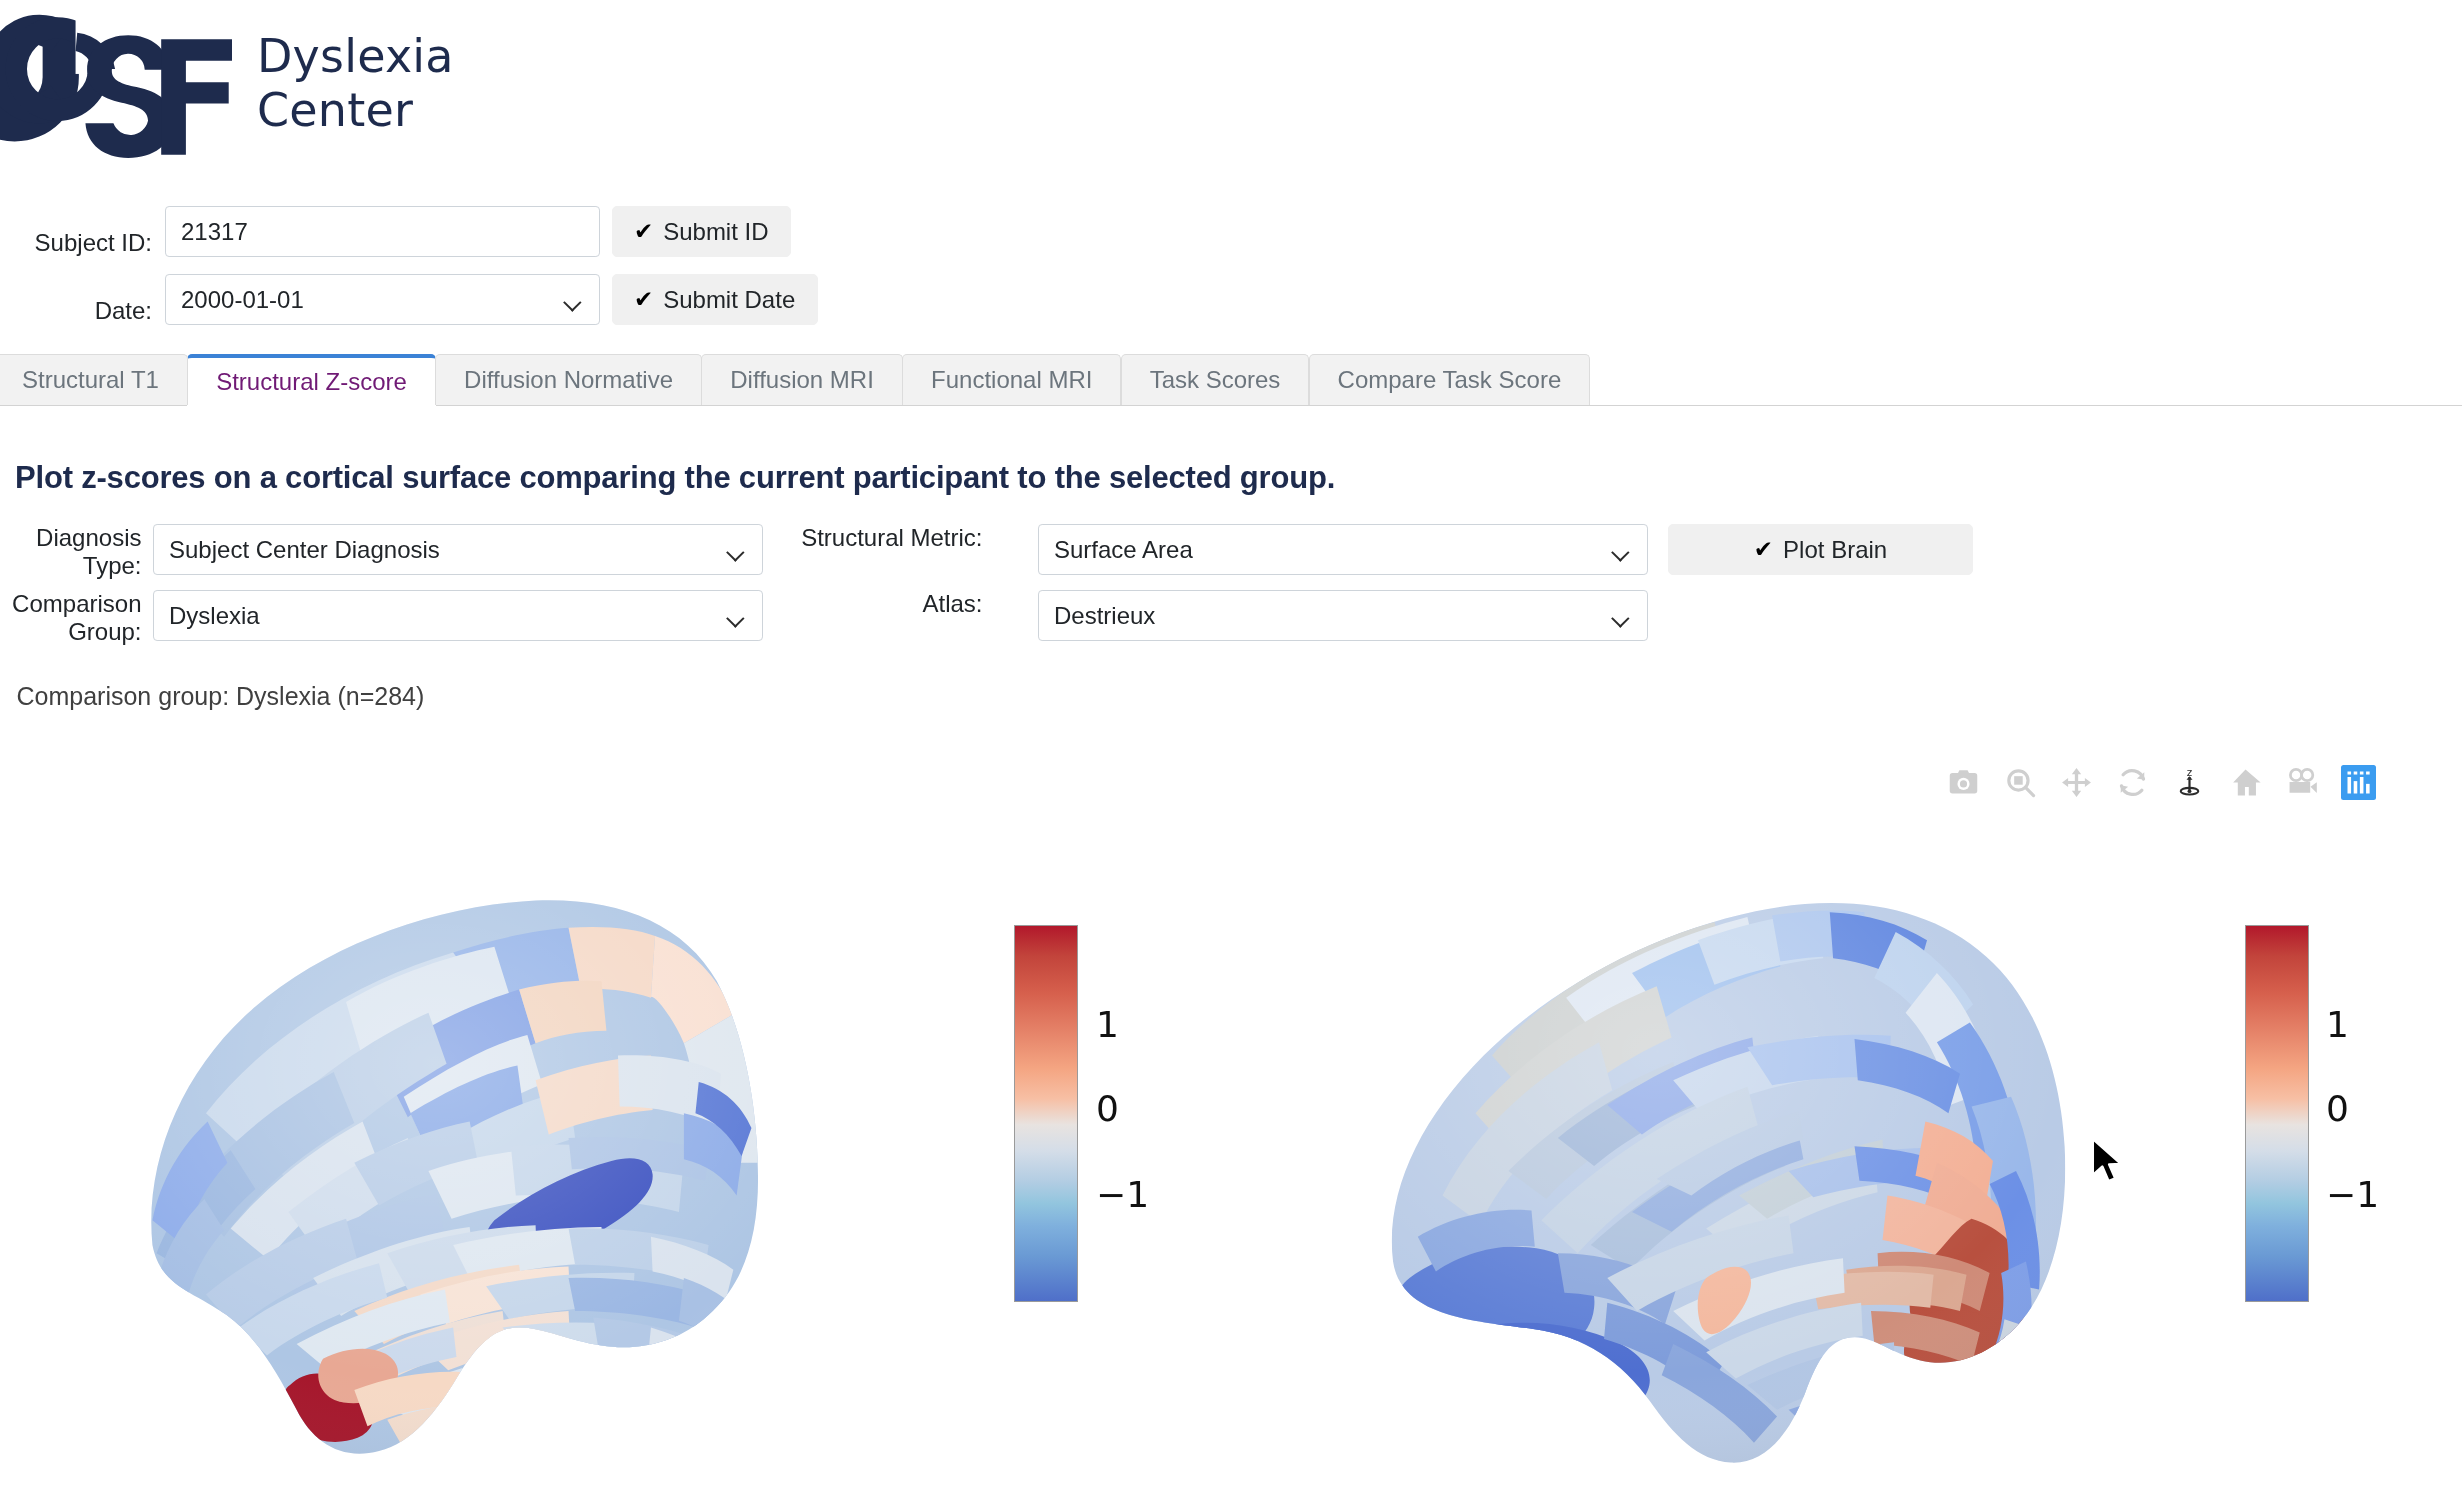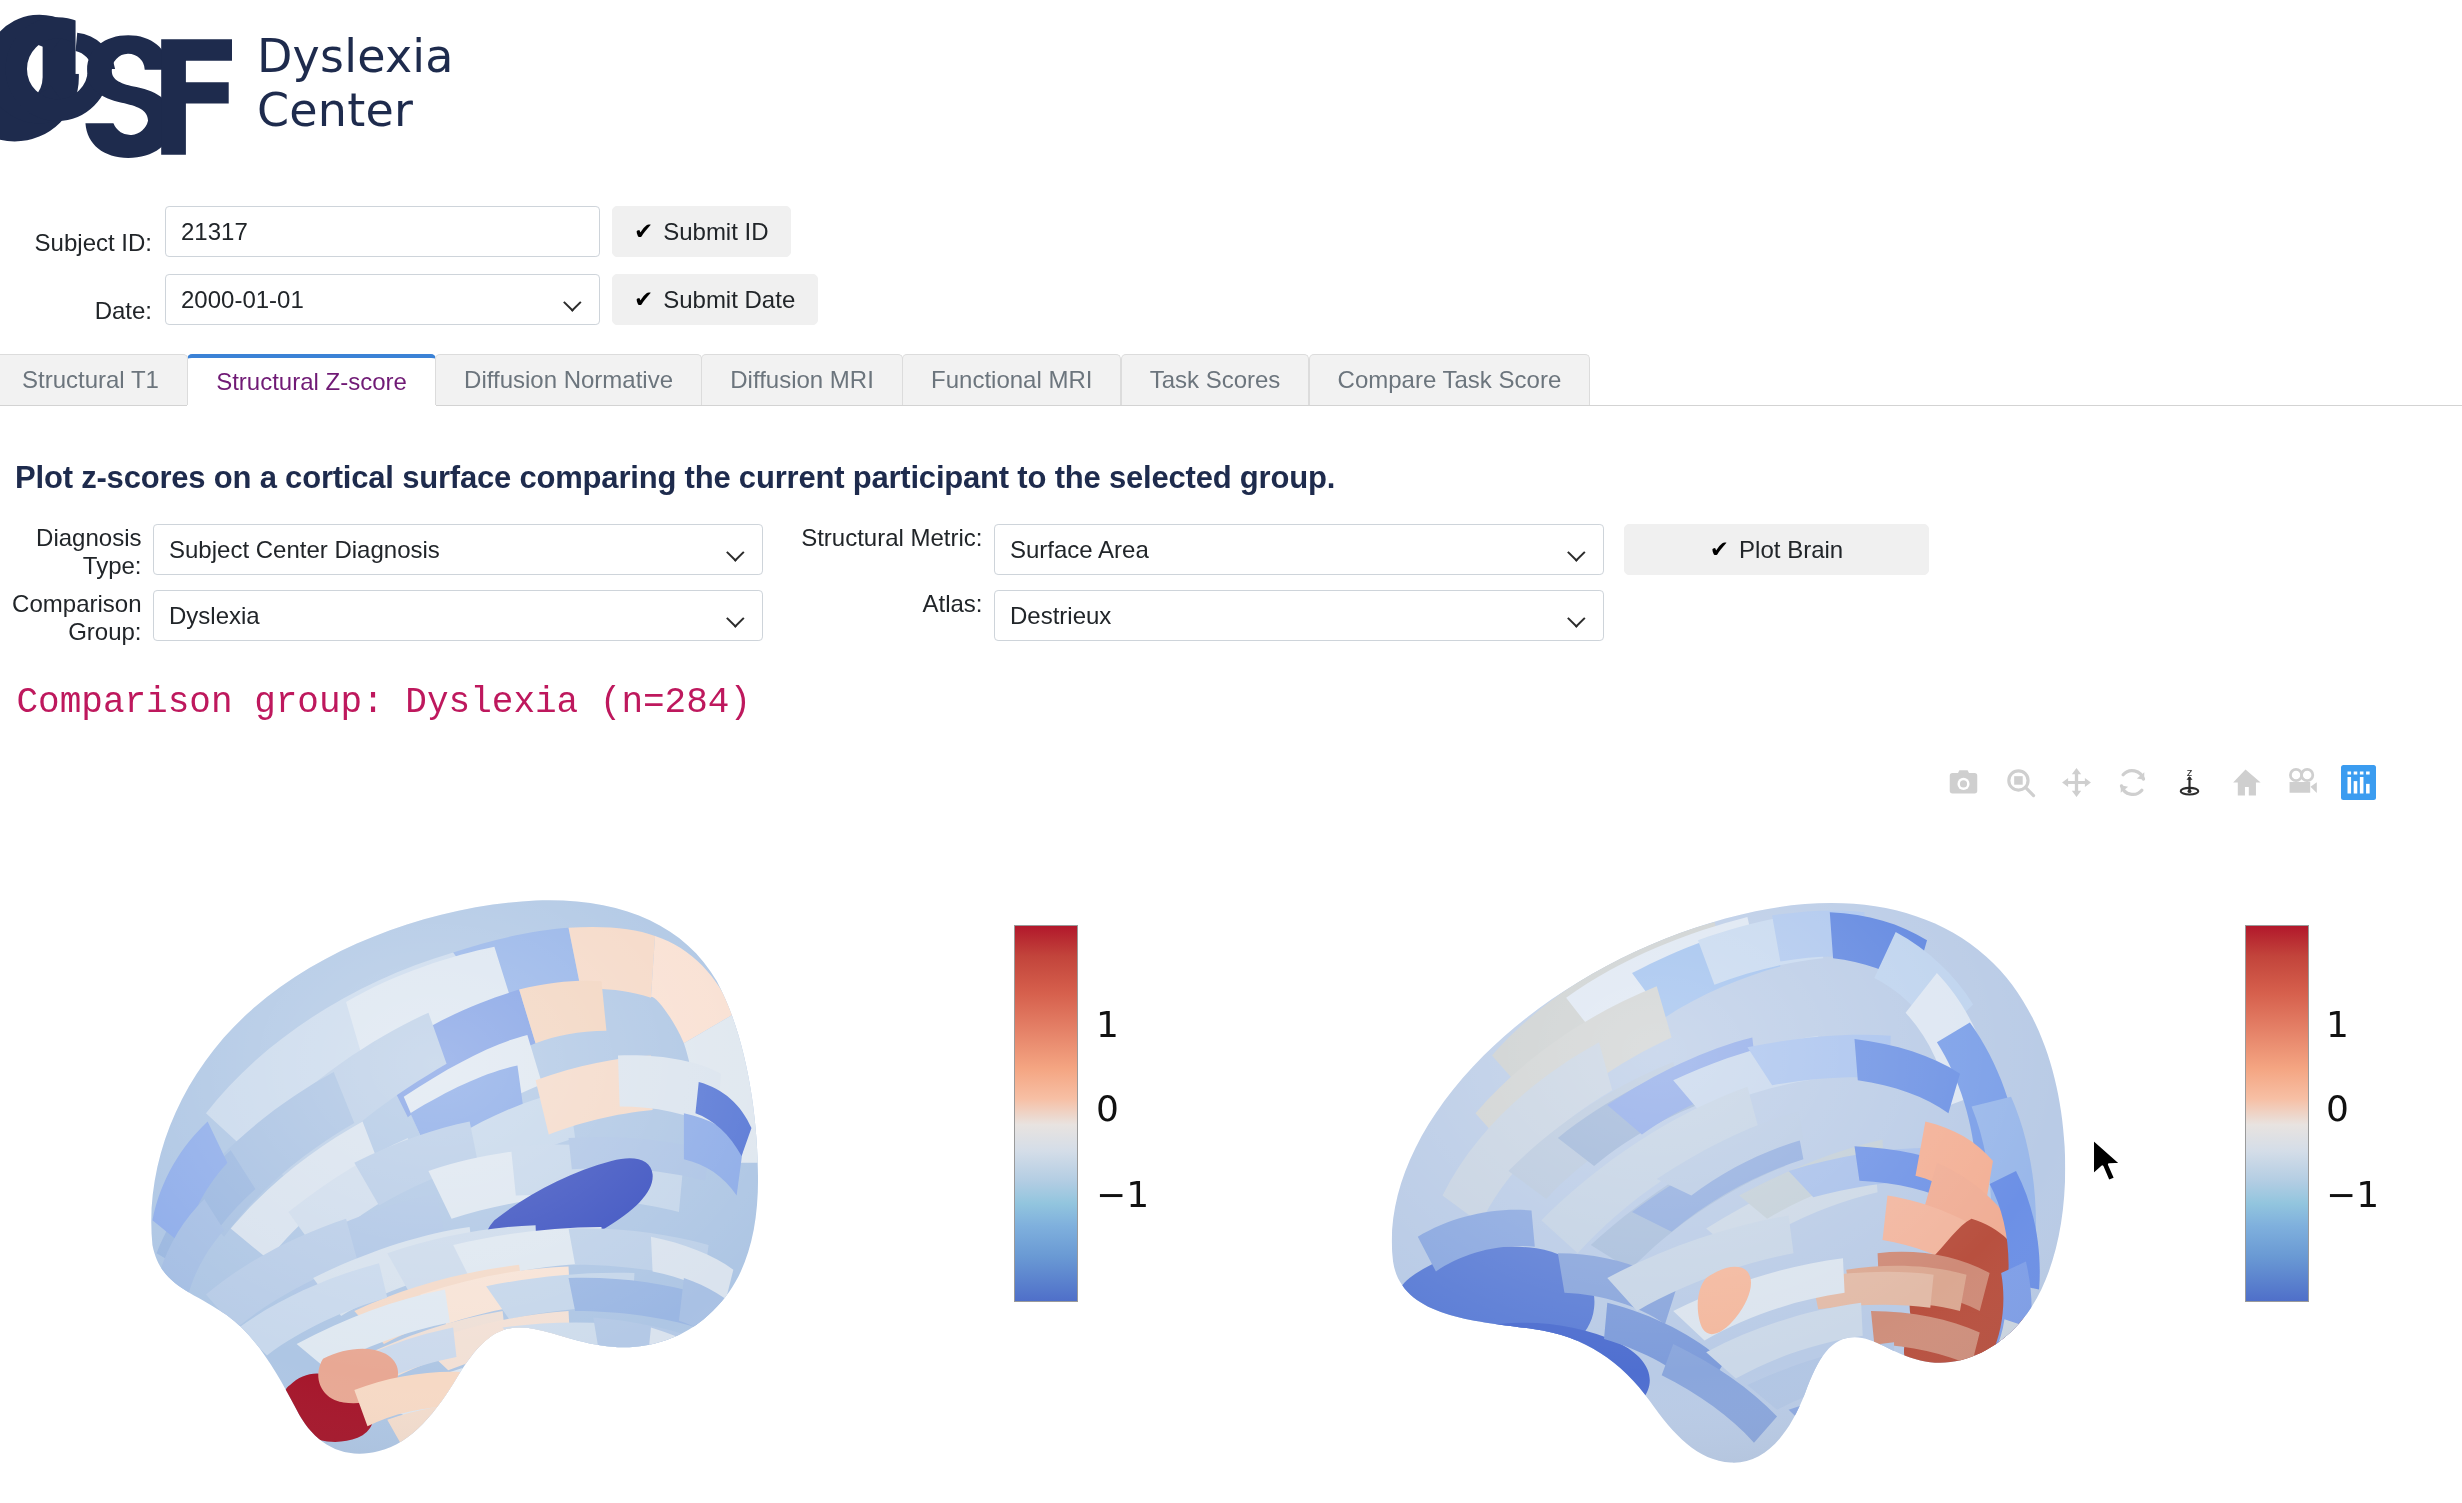--- a/index.html
+++ b/index.html
@@ -148,31 +148,30 @@
     width: 2110px;
   }
   .ctrl-row { display: flex; height: 51px; margin-bottom: 15px; }
   .lbl2 {
     font-size: 24px; color: #212529;
     text-align: right; padding-right: 11.5px;
   }
   .lbl-diag { width: 153px; }
   .w-wide { width: 610px; }
   .lbl-metric { width: 231px; padding-left: 16.5px; }
-  .w-wide2 { width: 610px; }
+  .w-wide2 { width: 610px; margin-left: 44px; }
   #plot-brain-btn {
     margin-left: 20px; min-width: 305px; justify-content: center;
   }
 
   #group-note {
     position: absolute;
     left: 16.5px; top: 682px;
-    font-size: 36px;
-    color: #be185d;
-    font-family: Liberation Mono, monospace;
+    font-size: 25px;
+    color: #404040;
   }
 
   
   #plot {
     position: absolute;
     left: 0; top: 742px;
     width: 2462px;
     height: 761px;
     background: #ffffff;
   }

